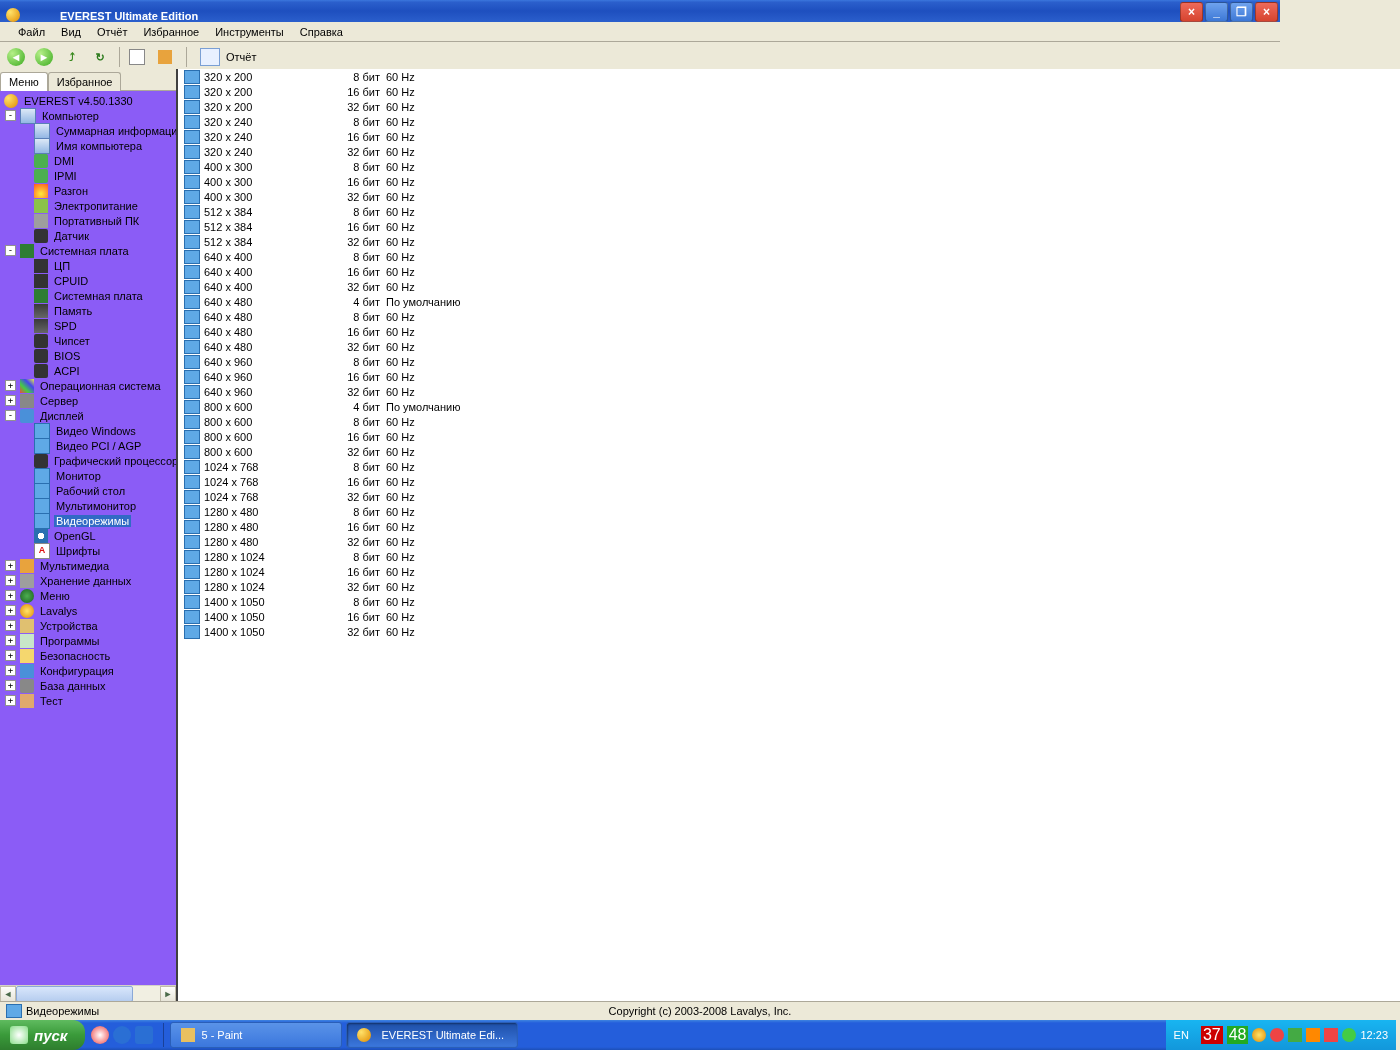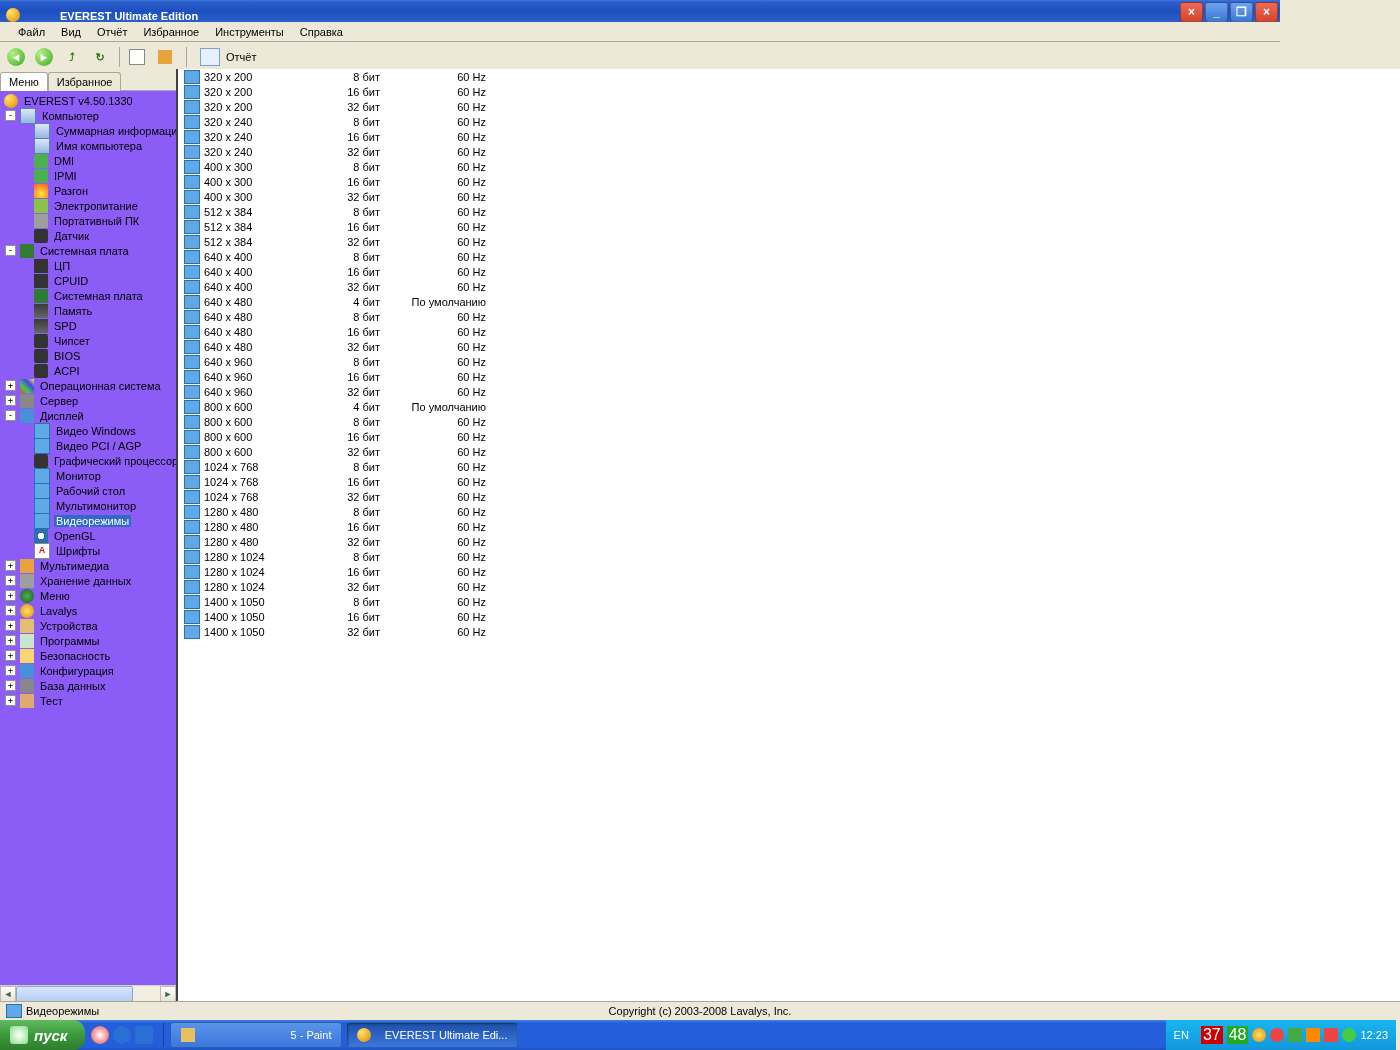--- a/index.html
+++ b/index.html
@@ -80,31 +80,31 @@
 .colhdr{height:17px;background:linear-gradient(#fdfdfa,#ece9d8);border-bottom:1px solid #c0bba9;display:flex;}
 .colhdr div{border-right:1px solid #d4d0c8;padding:2px 6px;box-sizing:border-box;}
 .c1{width:110px;}
 .c2{width:90px;text-align:right;}
 .c3{width:100px;text-align:right;}
 .rows{flex:1;overflow:auto;}
 .rrow{display:flex;height:15px;align-items:center;}
 .rrow .ric{width:14px;height:12px;margin:0 4px 0 6px;background:#5fa9e6;border:1px solid #2a6fb0;flex-shrink:0;}
 .rrow .r1{width:86px;}
 .rrow .r2{width:90px;text-align:right;padding-right:6px;}
-.rrow .r3{width:100px;text-align:right;padding-right:6px;}
+.rrow .r3{width:100px;padding-right:6px;}
 
 .statusbar{position:absolute;left:0;right:0;bottom:30px;height:18px;background:#ece9d8;border-top:1px solid #aca899;display:flex;align-items:center;}
 .statusbar .sic{width:14px;height:12px;margin:0 4px 0 6px;background:#5fa9e6;border:1px solid #2a6fb0;}
 .statusbar .copy{position:absolute;left:50%;transform:translateX(-50%);}
 
 .taskbar{position:absolute;left:0;right:4px;bottom:0;height:30px;background:linear-gradient(to bottom,#3e84e0,#245edb 10%,#245edb 90%,#1c4fb8);display:flex;align-items:center;}
 .start{height:30px;padding:0 18px 0 10px;background:linear-gradient(to bottom,#5fbb5f,#3a9a3a 50%,#2e7d2e);color:#fff;font-weight:bold;font-style:italic;border-radius:0 12px 12px 0;display:flex;align-items:center;gap:6px;font-size:15px;}
 .qlaunch{display:flex;gap:4px;padding:0 6px;}
 .ql{width:18px;height:18px;border-radius:3px;}
-.taskbtn{height:24px;padding:0 10px;margin:0 2px;background:linear-gradient(to bottom,#5a93e8,#3b77dd);border:1px solid #2a5fb8;border-radius:3px;color:#fff;display:flex;align-items:center;gap:6px;min-width:150px;justify-content:space-between;}
+.taskbtn{height:24px;padding:0 10px;margin:0 2px;background:linear-gradient(to bottom,#5a93e8,#3b77dd);border:1px solid #2a5fb8;border-radius:3px;color:#fff;display:flex;align-items:center;gap:6px;min-width:150px;}
 .taskbtn.active{background:linear-gradient(to bottom,#1e4fa8,#3b77dd);box-shadow:inset 1px 1px 2px rgba(0,0,0,.4);}
 .tray{margin-left:auto;background:linear-gradient(to bottom,#18b5f1,#1297db);height:30px;display:flex;align-items:center;padding:0 8px;gap:4px;color:#fff;}
 .tray .badge{background:#c00;padding:0 2px;font-size:16px;}
 .tray .badge.g{background:#2a2;}
 .tray .ti{width:14px;height:14px;}
 .tray .lang{margin-right:8px;}
 </style>
 </head>
 <body>
 

